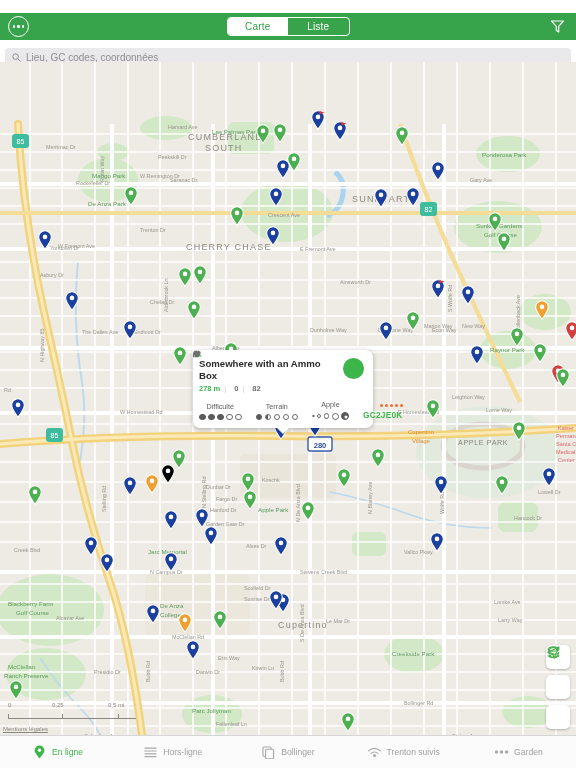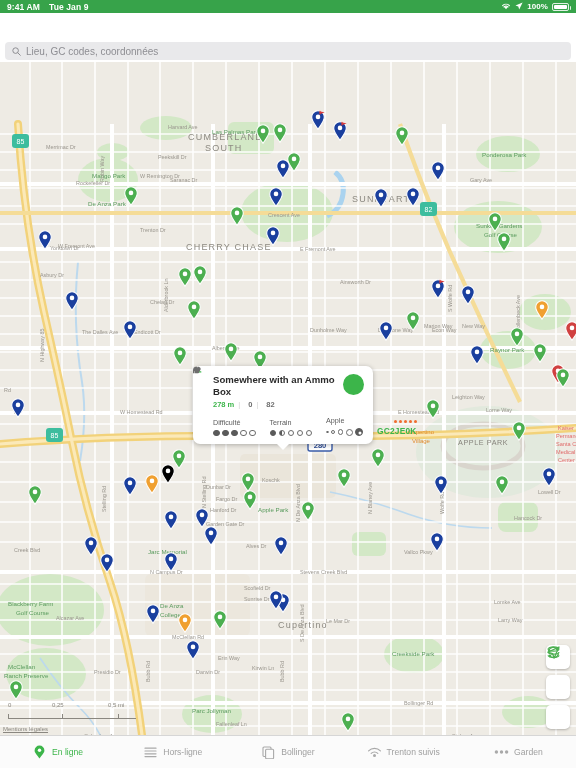--- a/index.html
+++ b/index.html
@@ -52,21 +52,21 @@
   }
   .seg {
     flex: 1; display: flex; align-items: center; justify-content: center;
     font-size: 10px; color: #ffffff; cursor: pointer; letter-spacing: .2px;
   }
   .seg.active { background: #ffffff; color: #37a34a; }
 
   
   .searchwrap {
     position: absolute; top: 40px; left: 0; width: 576px; height: 22px;
-    background: #ffffff; padding: 2px 5px;
+    background: #ffffff; padding: 8px 5px;
   }
   .searchbar {
     width: 100%; height: 18px; background: #e9e9eb; border-radius: 4px;
     display: flex; align-items: center; padding: 0 7px; gap: 5px; cursor: text;
   }
   .search-ph { font-size: 10px; color: #8e8e93; }
 
   
   .map {
     position: absolute; top: 62px; left: 0; width: 576px; height: 673px;
@@ -79,24 +79,24 @@
   .lbl-big { font-size: 7.2px; fill: #86837c; letter-spacing: .6px; }
   .lbl-poi { font-size: 6px; fill: #e08a2e; }
   .lbl-med { font-size: 5.6px; fill: #e06a6a; }
 
   
   .pin { position: absolute; width: 15px; height: 21px; transform: translate(-50%,-100%); }
   .pin svg { position: static; display:block; }
 
   
   .callout {
-    position: absolute; left: 193px; top: 304px; width: 180px;
+    position: absolute; left: 193px; top: 288px; width: 180px;
     background: #ffffff; border-radius: 7px;
     box-shadow: 0 1px 5px rgba(0,0,0,.28);
-    padding: 8px 9px 8px 20px;
+    padding: 8px 9px 8px 6px;
   }
   .callout:after {
     content: ""; position: absolute; left: 50%; bottom: -6px; margin-left: -7px;
     width: 0; height: 0; border-left: 7px solid transparent; border-right: 7px solid transparent;
     border-top: 7px solid #ffffff;
   }
   .co-head { display: flex; align-items: flex-start; }
   .co-title {
     font-size: 9.6px; font-weight: bold; color: #2b2b2b; line-height: 1.2;
     flex: 1; padding-right: 4px;
@@ -105,21 +105,21 @@
     width: 21px; height: 21px; border-radius: 50%; background: #3cb54a;
     display: flex; align-items: center; justify-content: center; flex: 0 0 auto;
   }
   .co-meta { display: flex; align-items: center; gap: 4px; margin-top: 3px; font-size: 7.5px; }
   .co-dist { color: #3cb54a; font-weight: bold; }
   .co-sep { color: #d2d2d2; }
   .co-favn { color: #6e6e6e; font-weight: bold; }
 
   .co-stats { display: flex; align-items: flex-end; margin-top: 7px; }
   .stat { margin-right: 14px; }
-  .stat-label { font-size: 7.2px; color: #5c5c5c; margin-bottom: 3px; }
+  .stat-label { font-size: 7.2px; color: #5c5c5c; margin-bottom: 3px; text-align: center; }
   .dots-row { display: flex; gap: 2.5px; align-items: center; }
   .d { width: 6.5px; height: 6.5px; border-radius: 50%; border: 1px solid #6b6b6b; background: #fff; }
   .d.full { background: #5a5a5a; border-color: #5a5a5a; }
   .d.half { background: linear-gradient(90deg,#5a5a5a 50%, #fff 50%); }
   .sz { border: 1px solid #6b6b6b; border-radius: 50%; background: #fff; }
   .co-right { margin-left: auto; text-align: right; }
   .fav-dots { display: flex; gap: 2px; justify-content: flex-end; margin-bottom: 3px; }
   .fav-dots i { width: 3px; height: 3px; border-radius: 50%; background: #f06c2e; display: block; }
   .co-code { font-size: 8.4px; font-weight: bold; color: #3cb54a; letter-spacing: .2px; }
 
@@ -151,43 +151,45 @@
     cursor: pointer; color: #a0a0a0; font-size: 8.6px;
   }
   .tab.active { color: #3cb54a; font-weight: normal; }
   .tab .ticon { display: flex; align-items: center; justify-content: center; width: 15px; height: 15px; }
 </style>
 </head>
 <body>
 
 <div id="app">
 
-  <div class="statusbar">
-    <span class="sb-time">9:41 AM</span>
-    <span class="sb-date">Tue Jan 9</span>
-    <span class="sb-right">
+
+  <div class="navbar">
+    <div class="nav-left">
+      <div class="more-btn">
+        <span class="dots">
+            <i></i>
+            <i></i>
+            <i></i>
+          </span>
+      </div>
+    </div>
+
+    <div class="segmented">
+      <div class="seg active">Carte</div>
+      <div class="seg">Liste</div>
+    </div>
+
+    <div class="nav-right">
       <span>
-        <svg width="10" height="8" viewBox="0 0 10 8">
-            <path d="M5 7.2 L3.2 5.1 a2.6 2.6 0 0 1 3.6 0 Z" fill="#fff"></path>
-            <path d="M1.6 3.6 a5 5 0 0 1 6.8 0" stroke="#fff" stroke-width="1.1" fill="none" stroke-linecap="round"></path>
-            <path d="M2.9 5.0 a3.1 3.1 0 0 1 4.2 0" stroke="#fff" stroke-width="1.1" fill="none" stroke-linecap="round"></path>
+        <svg width="17" height="17" viewBox="0 0 17 17">
+            <path d="M2.5 3 H14.5 L9.7 8.4 V14 L7.3 12.5 V8.4 Z" fill="none" stroke="#fff" stroke-width="1.2" stroke-linejoin="round"></path>
           </svg>
       </span>
-      <span>
-        <svg width="8" height="8" viewBox="0 0 8 8">
-            <path d="M7.6 .6 L.5 3.6 L3.3 4.5 L4.2 7.4 Z" fill="#fff"></path>
-          </svg>
-      </span>
-      <span class="sb-batt-txt">100%</span>
-      <span class="batt-shell">
-          <span class="batt-fill"></span>
-        </span>
-    </span>
+    </div>
   </div>
-
 
   <div class="searchwrap">
     <div class="searchbar">
       <span>
         <svg width="9" height="9" viewBox="0 0 9 9">
             <circle cx="3.6" cy="3.6" r="2.8" fill="none" stroke="#8e8e93" stroke-width="1"></circle>
             <line x1="5.7" y1="5.7" x2="8.3" y2="8.3" stroke="#8e8e93" stroke-width="1" stroke-linecap="round"></line>
           </svg>
       </span>
       <span class="search-ph">Lieu, GC codes, coordonnées</span>

